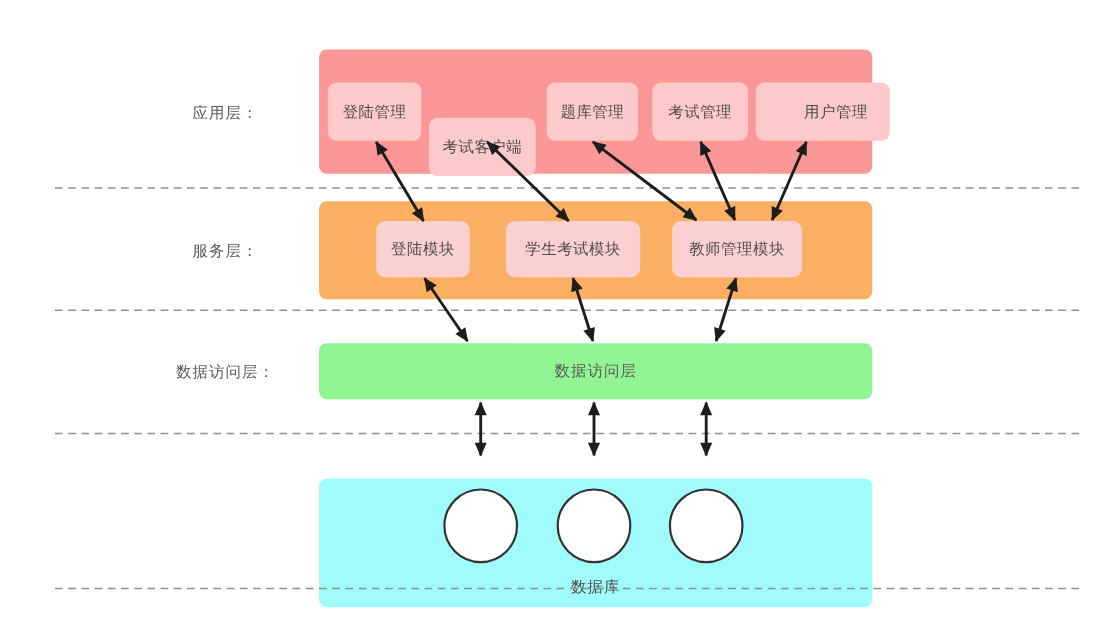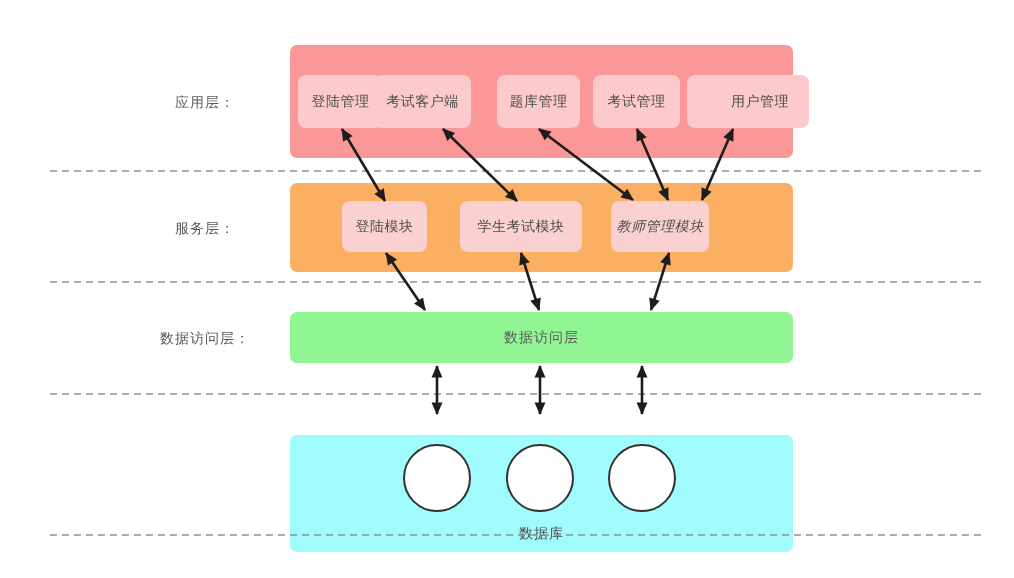--- a/index.html
+++ b/index.html
@@ -37,30 +37,30 @@
 <body>
 
 <div class="canvas">
 
   <div class="layer-label" style="top:94px;">应用层：</div>
   <div class="layer-label" style="top:220px;">服务层：</div>
   <div class="layer-label" style="top:330px;">数据访问层：</div>
 
   <div class="band band-app">
     <div class="node app-node" style="left:8px;width:85px;text-align:center;">登陆管理</div>
-    <div class="node app-node" style="left:84px;width:97px;">考试客户端</div>
+    <div class="node app-node" style="left:100px;width:97px;margin-top:32px;">考试客户端</div>
     <div class="node app-node" style="left:207px;width:83px;">题库管理</div>
     <div class="node app-node" style="left:303px;width:87px;">考试管理</div>
     <div class="node app-node" style="left:397px;width:98px;padding-left:24px;">用户管理</div>
   </div>
 
   <div class="band band-service">
     <div class="node svc-node" style="left:52px;width:85px;">登陆模块</div>
     <div class="node svc-node" style="left:170px;width:122px;">学生考试模块</div>
-    <div class="node svc-node" style="left:321px;width:98px;font-style:italic;">教师管理模块</div>
+    <div class="node svc-node" style="left:321px;width:118px;">教师管理模块</div>
   </div>
 
   <div class="band band-access">
     <span>数据访问层</span>
   </div>
 
   <div class="band band-data">
     <div class="db-circle" style="left:113px;"></div>
     <div class="db-circle" style="left:216px;"></div>
     <div class="db-circle" style="left:318px;"></div>

